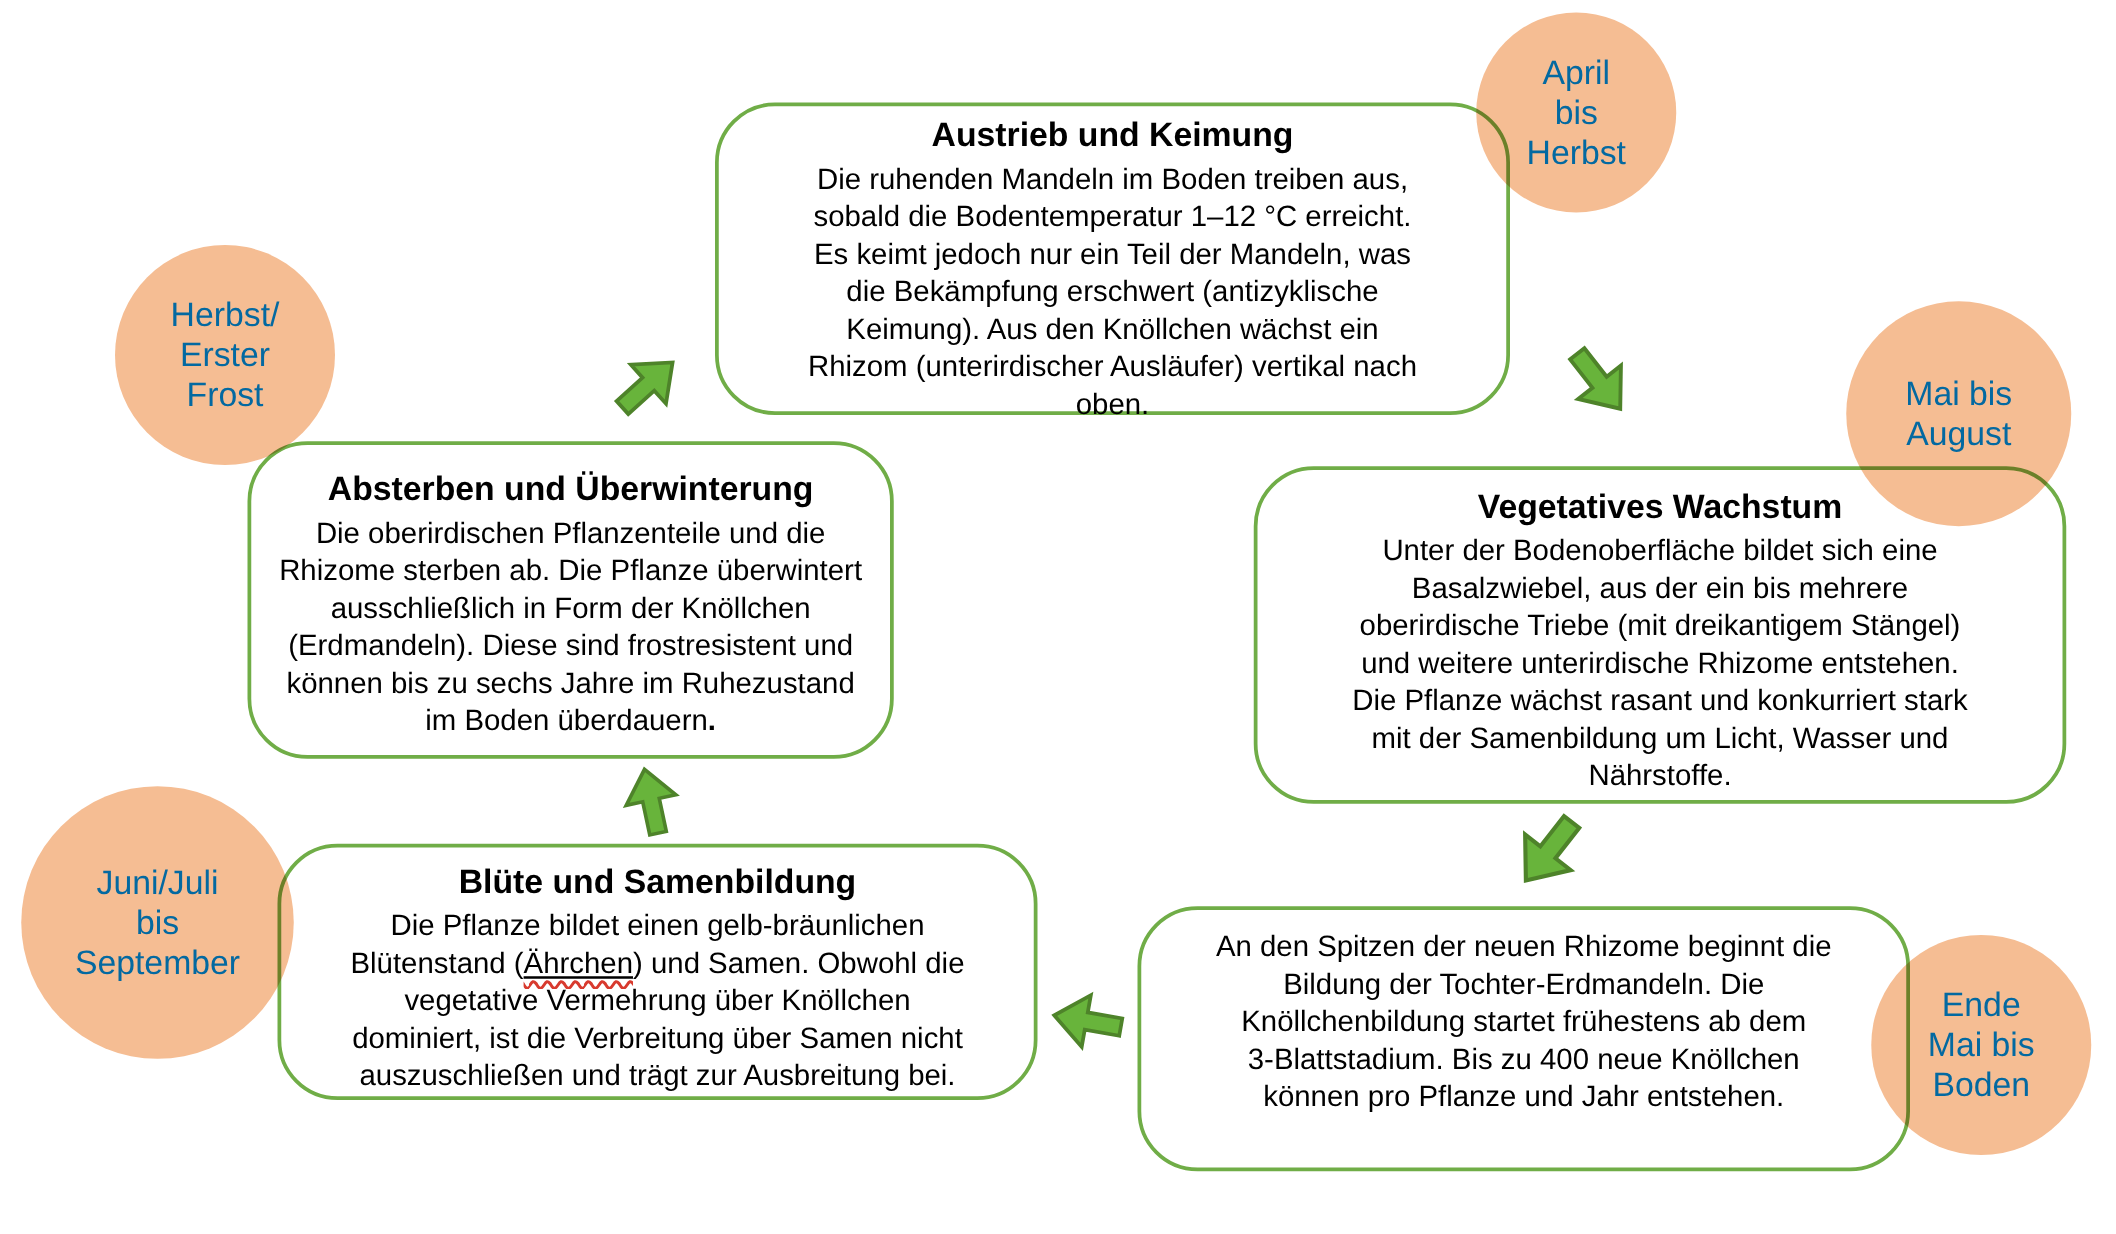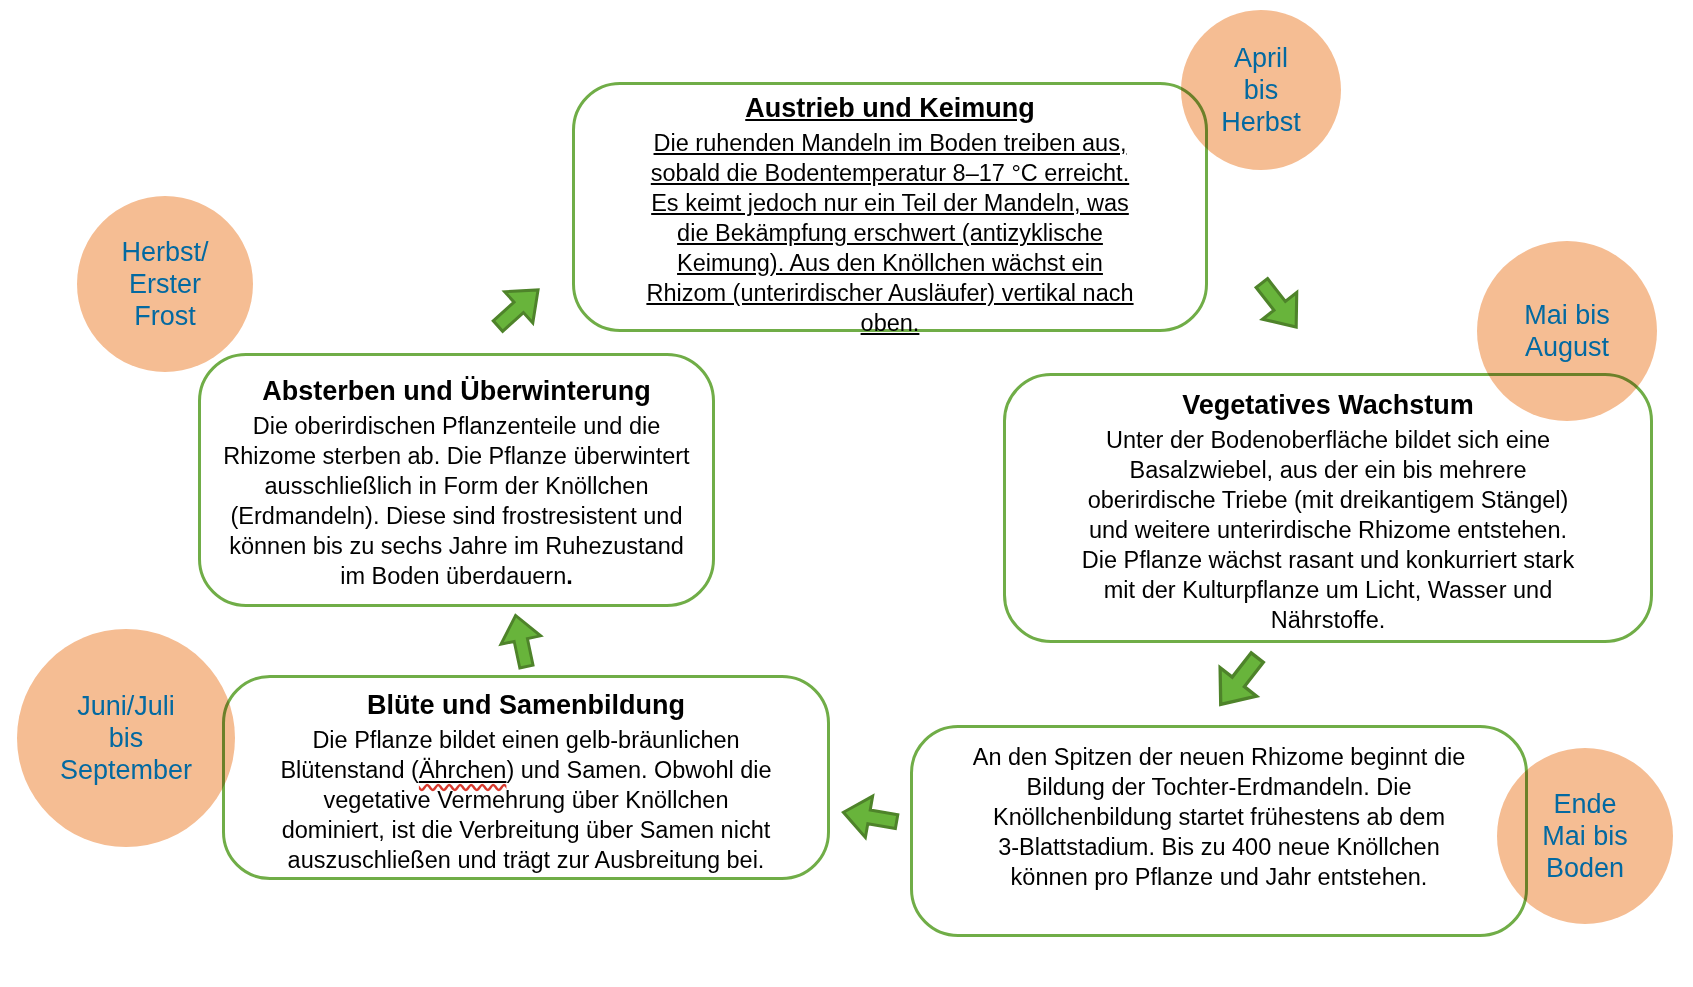--- a/index.html
+++ b/index.html
@@ -60,39 +60,39 @@
     text-decoration-skip-ink:none;
     text-underline-offset:6px;
   }
   .bold-dot{font-weight:bold;}
 </style>
 </head>
 <body>
 
 <div class="canvas">
 
-  <div class="cycle-box" style="left:572px;top:82px;width:636px;height:250px;padding-top:8px;text-decoration:underline;">
+  <div class="cycle-box" style="left:572px;top:82px;width:636px;height:250px;padding-top:8px;">
     <h2>Austrieb und Keimung</h2>
     <p>Die ruhenden Mandeln im Boden treiben aus,
-sobald die Bodentemperatur 8–17 °C erreicht.
+sobald die Bodentemperatur 1–12 °C erreicht.
 Es keimt jedoch nur ein Teil der Mandeln, was
 die Bekämpfung erschwert (antizyklische
 Keimung). Aus den Knöllchen wächst ein
 Rhizom (unterirdischer Ausläufer) vertikal nach
 oben.</p>
   </div>
 
   <div class="cycle-box" style="left:1003px;top:373px;width:650px;height:270px;padding-top:14px;">
     <h2>Vegetatives Wachstum</h2>
     <p>Unter der Bodenoberfläche bildet sich eine
 Basalzwiebel, aus der ein bis mehrere
 oberirdische Triebe (mit dreikantigem Stängel)
 und weitere unterirdische Rhizome entstehen.
 Die Pflanze wächst rasant und konkurriert stark
-mit der Kulturpflanze um Licht, Wasser und
+mit der Samenbildung um Licht, Wasser und
 Nährstoffe.</p>
   </div>
 
   <div class="cycle-box" style="left:910px;top:725px;width:618px;height:212px;padding-top:14px;">
     <p>An den Spitzen der neuen Rhizome beginnt die
 Bildung der Tochter-Erdmandeln. Die
 Knöllchenbildung startet frühestens ab dem
 3-Blattstadium. Bis zu 400 neue Knöllchen
 können pro Pflanze und Jahr entstehen.</p>
   </div>
@@ -124,21 +124,21 @@
 August</div>
 
   <div class="circle" style="left:1497px;top:748px;width:176px;height:176px;">Ende
 Mai bis
 Boden</div>
 
   <div class="circle" style="left:17px;top:629px;width:218px;height:218px;">Juni/Juli
 bis
 September</div>
 
-  <div class="circle" style="left:77px;top:196px;width:176px;height:176px;">Herbst/
+  <div class="circle" style="left:92px;top:196px;width:176px;height:176px;">Herbst/
 Erster
 Frost</div>
 
   <div class="arrow" style="left:488px;top:278px;width:60px;height:60px;transform:rotate(-42deg);">
     <svg viewBox="0 0 60 54">
         <path d="M3 20 L31 20 L31 6 L57 27 L31 48 L31 34 L3 34 Z"></path>
       </svg>
   </div>
 
   <div class="arrow" style="left:1248px;top:274px;width:62px;height:62px;transform:rotate(52deg);">

